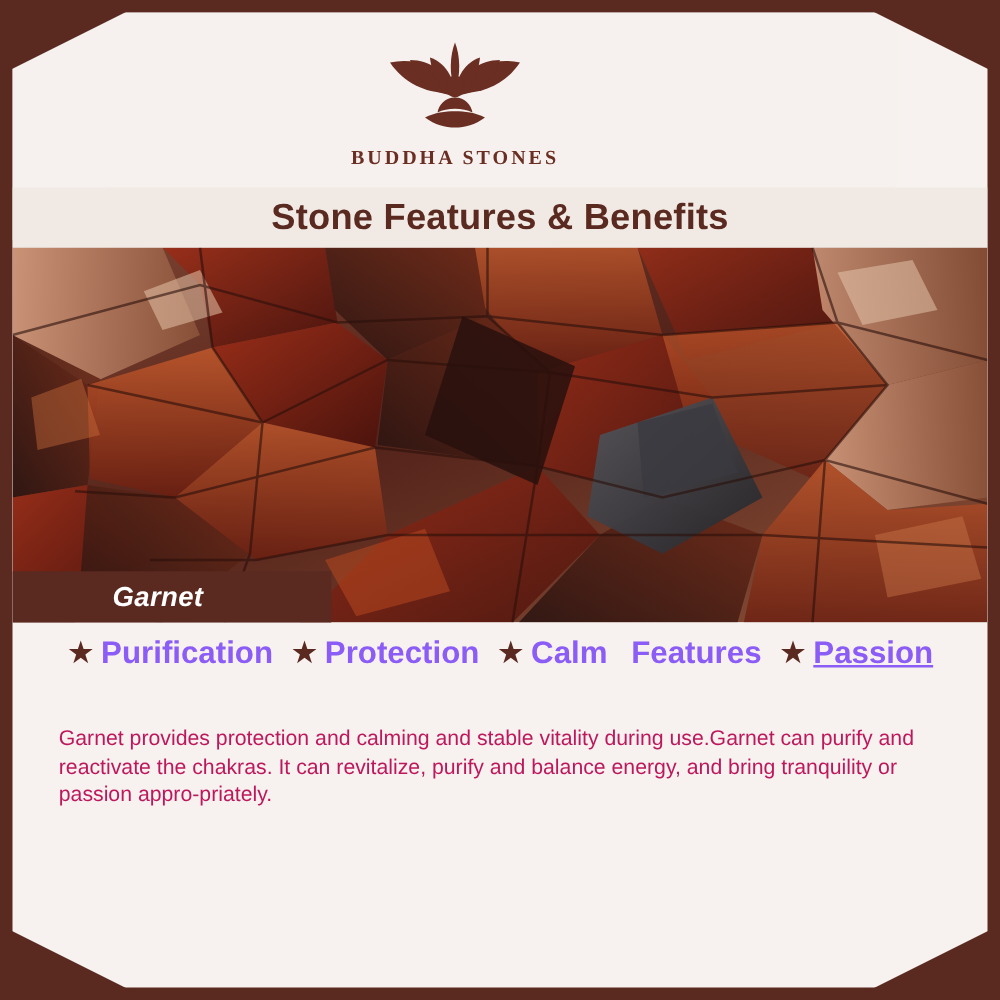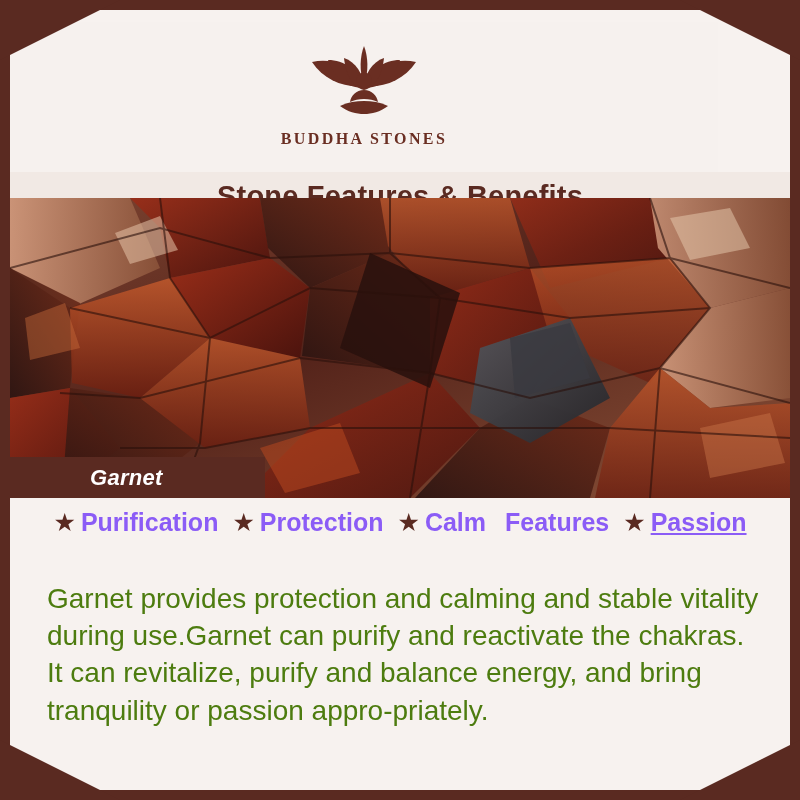--- a/index.html
+++ b/index.html
@@ -48,21 +48,21 @@
   }
   .wedge-br {
     right: 0; bottom: 0;
     width: 120px; height: 60px;
     clip-path: polygon(100% 0, 100% 100%, 0 100%);
   }
 
   
   .header {
     position: absolute;
-    left: 0; top: 12px;
+    left: 0; top: 0;
     width: 708px; height: 182px;
     background: #f6f1ee;
     display: flex;
     flex-direction: column;
     align-items: center;
     justify-content: flex-start;
     padding-top: 18px;
   }
   .logo-mark { width: 120px; height: 86px; display: block; }
   .brand-name {
@@ -70,21 +70,21 @@
     font-size: 16px;
     letter-spacing: 2.4px;
     font-weight: bold;
     color: #6a2e22;
     font-family: "Liberation Serif", serif;
   }
 
   
   .title-bar {
     position: absolute;
-    left: 0; top: 162px;
+    left: 0; top: 140px;
     width: 780px; height: 48px;
     display: flex;
     align-items: center;
     justify-content: center;
     background: #f1e9e4;
   }
   .title-bar-inner {
     width: 630px; height: 48px;
     background: #f1e9e4;
     display: flex;
@@ -154,23 +154,23 @@
     font-weight: bold;
     margin-right: 14px;
   }
   .benefit:last-child .label { margin-right: 0; text-decoration: underline; }
 
   
   .description {
     position: absolute;
     left: 37px; top: 570px;
     width: 712px;
-    font-size: 28px;
+    font-size: 17px;
     line-height: 1.33;
-    color: #4d7c0f;
+    color: #be185d;
     font-family: "Liberation Sans", sans-serif;
   }
 
   
   .bottom-fill {
     position: absolute;
     left: 0; top: 488px;
     width: 780px; height: 292px;
     background: #ffffff;
     z-index: -1;

